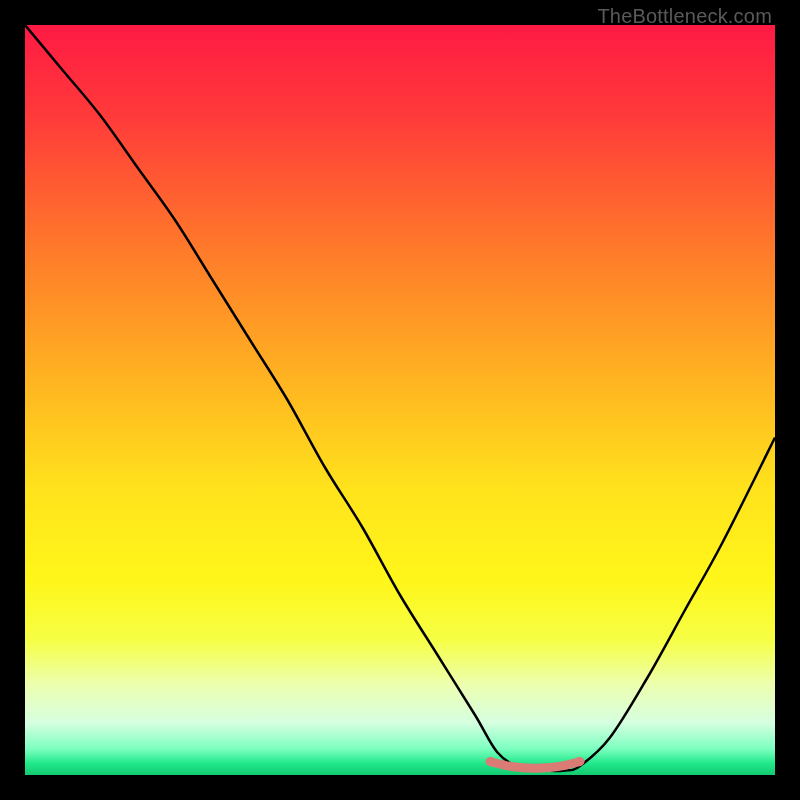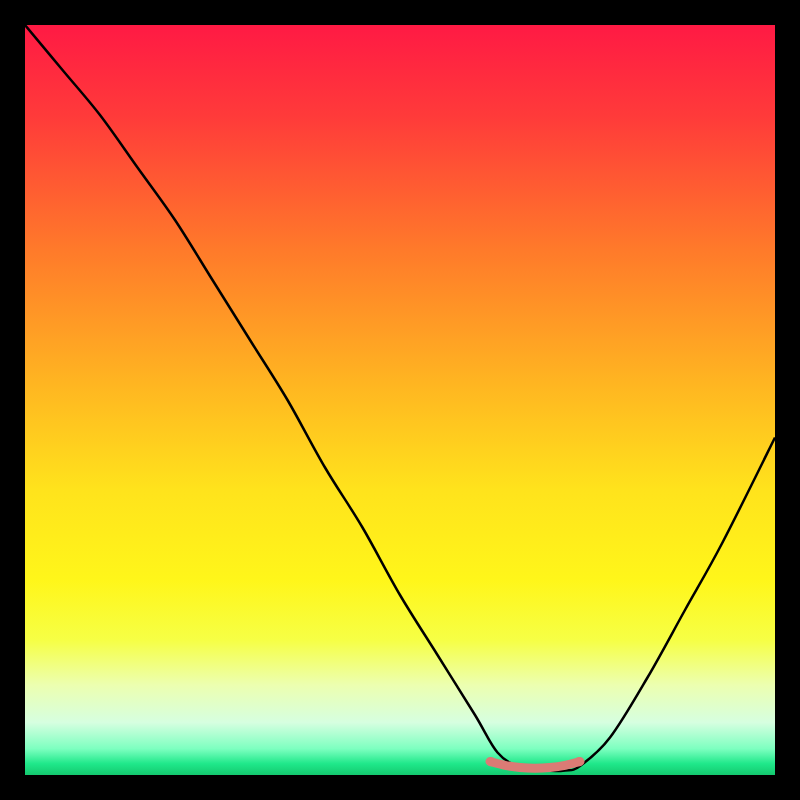--- a/index.html
+++ b/index.html
@@ -56,13 +56,14 @@
             <stop offset="96.5%" stop-color="#7dffc0"></stop>
             <stop offset="98.5%" stop-color="#1fe88a"></stop>
             <stop offset="100%" stop-color="#14c96f"></stop>
           </linearGradient>
       </defs>
       <rect id="bg-rect" x="0" y="0" width="750" height="750" fill="url(#bg-grad)"></rect>
       <path id="curve-path" fill="none" stroke-width="2.5" stroke="#000000" d="M 0.0 0.0 C 6.3 7.5, 25.0 30.0, 37.5 45.0 C 50.0 60.0, 62.5 73.8, 75.0 90.0 C 87.5 106.3, 100.0 125.0, 112.5 142.5 C 125.0 160.0, 137.5 176.3, 150.0 195.0 C 162.5 213.8, 175.0 235.0, 187.5 255.0 C 200.0 275.0, 212.5 295.0, 225.0 315.0 C 237.5 335.0, 250.0 353.8, 262.5 375.0 C 275.0 396.3, 287.5 421.3, 300.0 442.5 C 312.5 463.8, 325.0 481.3, 337.5 502.5 C 350.0 523.8, 362.5 548.8, 375.0 570.0 C 387.5 591.3, 400.0 610.0, 412.5 630.0 C 425.0 650.0, 440.0 673.8, 450.0 690.0 C 460.0 706.3, 465.0 718.8, 472.5 727.5 C 480.0 736.3, 487.5 739.5, 495.0 742.5 C 502.5 745.5, 510.0 745.0, 517.5 745.5 C 525.0 746.0, 533.8 746.3, 540.0 745.5 C 546.3 744.8, 547.5 746.5, 555.0 741.0 C 562.5 735.5, 573.8 727.3, 585.0 712.5 C 596.3 697.8, 610.0 673.8, 622.5 652.5 C 635.0 631.3, 647.5 607.5, 660.0 585.0 C 672.5 562.5, 682.5 546.3, 697.5 517.5 C 712.5 488.8, 741.3 430.0, 750.0 412.5"></path>
       <path id="marker-path" fill="none" stroke-width="9" stroke-linecap="round" stroke-linejoin="round" stroke="#db7b75" d="M 465.0 736.5 C 467.5 737.1, 475.0 739.3, 480.0 740.3 C 485.0 741.3, 490.0 742.0, 495.0 742.5 C 500.0 743.0, 505.0 743.3, 510.0 743.3 C 515.0 743.3, 520.0 743.0, 525.0 742.5 C 530.0 742.0, 535.0 741.3, 540.0 740.3 C 545.0 739.3, 552.5 737.1, 555.0 736.5"></path>
     </svg>
   </div>
+  <div class="watermark">TheBottleneck.com</div>
 </div>
 
 </body></html>

